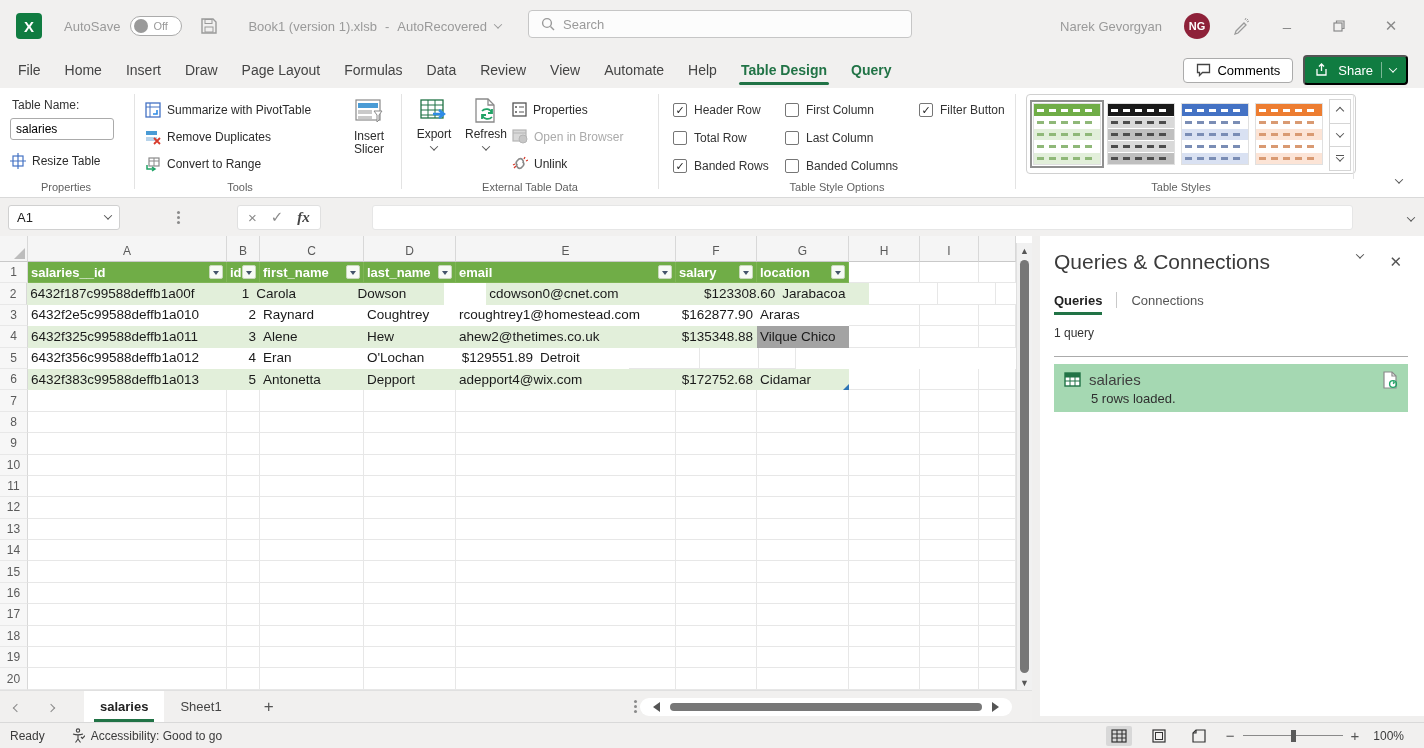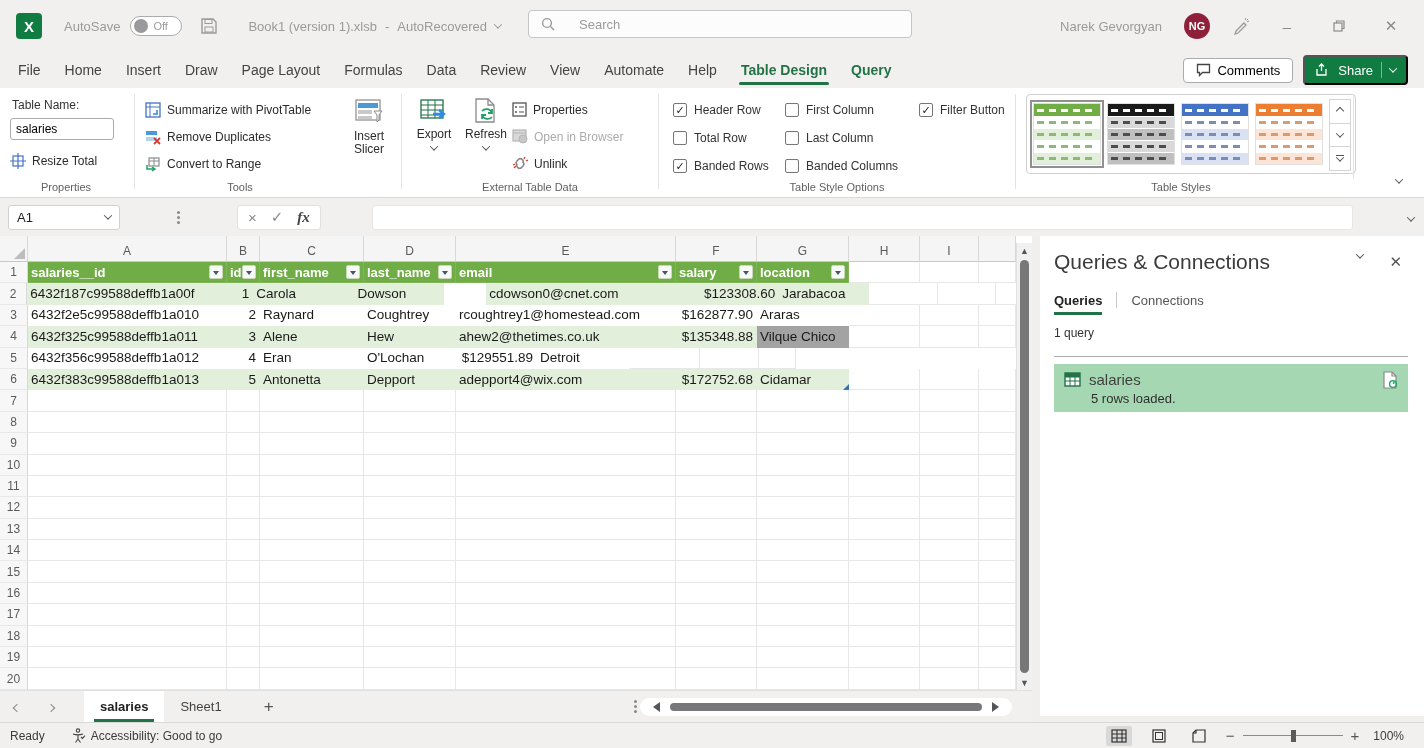--- a/index.html
+++ b/index.html
@@ -11,21 +11,21 @@
   #titlebar .dim { color:#9A9A9A; }
   #appicon { width:26px; height:26px; margin-left:16px; background:#107C41; border-radius:4px;
     color:#fff; font-weight:bold; font-size:15px; display:flex; align-items:center; justify-content:center; }
   #autosave { margin-left:22px; font-size:13px; }
   .toggle { display:inline-flex; align-items:center; margin-left:10px; width:52px; height:20px;
     border:1px solid #ABABAB; border-radius:10px; background:#fff; font-size:11px; color:#9A9A9A; }
   .toggle .knob { width:14px; height:14px; border-radius:50%; background:#9A9A9A; margin:0 5px 0 3px; }
   #saveicon { margin-left:18px; }
   #doctitle { margin-left:30px; font-size:13px; display:flex; align-items:center; gap:8px; }
   #searchbox { position:absolute; left:528px; top:10px; width:384px; height:28px; background:#FCFCFC;
-    border:1px solid #C6C6C6; border-radius:4px; display:flex; align-items:center; color:#9A9A9A; font-size:13px;gap:16px; }
+    border:1px solid #C6C6C6; border-radius:4px; display:flex; align-items:center; color:#9A9A9A; font-size:13px; }
   #titleright { position:absolute; right:0; top:0; height:52px; display:flex; align-items:center; gap:22px; padding-right:18px; }
   .winbtn { width:30px; text-align:center; color:#8A8A8A; font-size:15px; }
   #avatar { width:26px; height:26px; border-radius:50%; background:#8E2139; color:#fff; font-size:11px;
     font-weight:bold; display:flex; align-items:center; justify-content:center; }
   .chev { width:6px; height:6px; border-right:1.6px solid currentColor; border-bottom:1.6px solid currentColor;
     display:inline-block; transform:rotate(45deg) translate(-1px,-1px); }
   .chev.up { transform:rotate(-135deg); }
   .chev.left { transform:rotate(135deg); }
   .chev.right { transform:rotate(-45deg); }
   
@@ -234,21 +234,21 @@
   <div class="group g-props">
     <div class="lbl">Table Name:</div>
     <input id="tablename" value="salaries" style="">
     <div class="ribitem" style="margin-top:7px">
       <span class="icon">
         <svg width="16" height="16" viewBox="0 0 16 16">
             <rect x="3" y="3" width="10" height="10" fill="none" stroke="#4472C4" stroke-width="1.2"></rect>
             <path d="M8 0v16M0 8h16" stroke="#4472C4" stroke-width="1.2"></path>
           </svg>
       </span>
-      <span>Resize Total</span>
+      <span>Resize Table</span>
     </div>
     <div class="glabel">Properties</div>
   </div>
   <div class="gsep"></div>
   <div class="group g-tools" id="toolsgroup">
     <div class="glabel">Tools</div>
   <div class="ribitem">
         <span class="icon">
           <svg width="16" height="16" viewBox="0 0 16 16">
             <rect x="1" y="1" width="14" height="14" fill="none" stroke="#4472C4" stroke-width="1.3"></rect>

